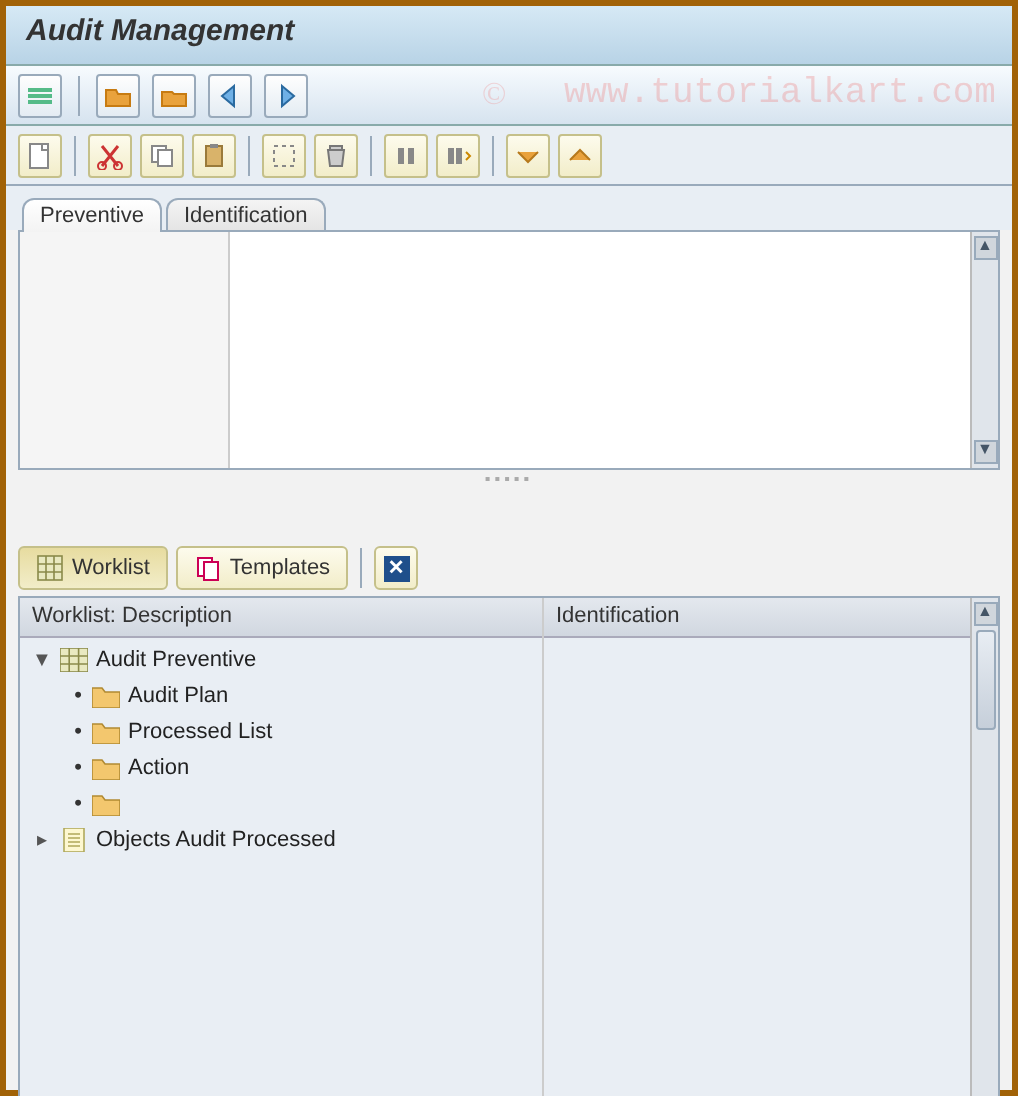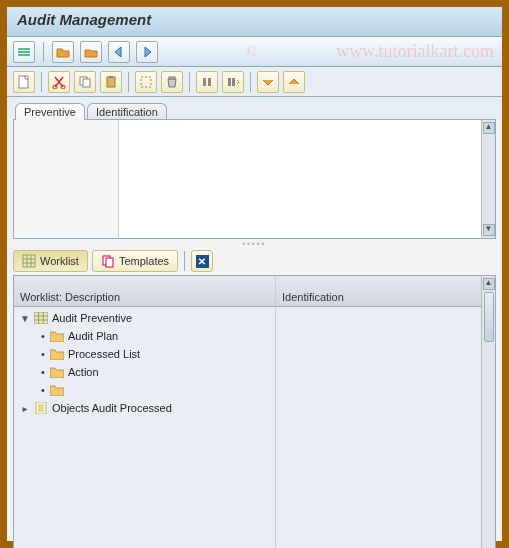--- a/index.html
+++ b/index.html
@@ -1,58 +1,58 @@
 <!DOCTYPE html>
 <html><head>
 <meta charset="utf-8">
 <style>
   * { box-sizing: border-box; font-family: Arial, Helvetica, sans-serif; }
   body { margin:0; padding:0; background:#fff; width:509px; height:548px; overflow:hidden; position:relative;}
-  .frame { width:509px; height:548px; border:7px solid #a16207; position:relative; background:#f2f2f2;}
+  .frame { width:509px; height:548px; border:3px solid #a16207; position:relative; background:#f2f2f2;}
   .titlebar { height:30px; background:linear-gradient(#d6e9f5,#b8d3e6); border-bottom:1px solid #8aa; padding:4px 10px; font-size:15px; font-weight:bold; font-style:italic; color:#333;}
   .menubar { height:30px; background:linear-gradient(#f7fbfe,#d6e3ef); border-bottom:1px solid #8aa; display:flex; align-items:center; padding:0 6px; gap:6px;}
   .vsep { width:1px; height:20px; background:#9ab; margin:0 2px;}
   .tbtn { width:22px; height:22px; border:1px solid #9ab; border-radius:2px; background:linear-gradient(#fefefe,#e4ecf3); display:flex; align-items:center; justify-content:center; font-size:12px; color:#335; cursor:pointer;}
   .tbtn.orange svg{ fill:#e9a23c; stroke:#c77b12;}
   .tbtn.blue svg{ fill:#6fb0e6; stroke:#2a6aa0;}
   .edittoolbar{ height:30px; background:#e8eef4; border-bottom:1px solid #9ab; display:flex; align-items:center; padding:0 6px; gap:4px;}
   .etbtn{ width:22px; height:22px; border:1px solid #c5c08a; background:linear-gradient(#fdfbed,#f2edc9); border-radius:2px; display:flex; align-items:center; justify-content:center; cursor:pointer;}
   .etbtn svg{ width:14px; height:14px;}
   .tabstrip{ height:22px; display:flex; align-items:flex-end; background:#e8eef4; padding-left:8px; border-bottom:0;}
   .tab{ padding:2px 8px; font-size:11px; color:#333; background:linear-gradient(#f4f4f4,#e4e4e4); border:1px solid #9ab; border-bottom:none; border-top-left-radius:6px; border-top-right-radius:6px; margin-right:2px; position:relative; top:1px; cursor:pointer;}
   .tab.active{ background:linear-gradient(#fff,#f3f3f3); z-index:2;}
   .pane1{ height:120px; border:1px solid #9ab; margin:0 6px; background:#f5f5f5; display:flex; position:relative;}
   .pane1 .col1{ width:104px; border-right:0;}
   .pane1 .col2{ flex:1; background:#fff; border-left:1px solid #ccc;}
   .pane1 .vscroll{ width:14px; background:#e0e5eb; border-left:1px solid #bbb; display:flex; flex-direction:column; justify-content:space-between; align-items:center; padding:2px 0;}
   .scrbtn{ width:12px; height:12px; background:#d0d6dc; border:1px solid #9ab; font-size:8px; line-height:8px; text-align:center; color:#456; cursor:pointer;}
   .splitter{height:8px; display:flex; align-items:center; justify-content:center; color:#aaa; font-size:8px; letter-spacing:2px; cursor:row-resize;}
-  .belowrow{ height:28px; display:flex; align-items:center; gap:4px; padding:0 6px;}
+  .belowrow{ height:28px; display:flex; align-items:center; gap:4px; padding:0 6px;margin-top:27px;}
   .pillbtn{ height:22px; padding:0 8px; border:1px solid #c5c08a; background:linear-gradient(#fdfbed,#f2edc9); border-radius:3px; display:flex; align-items:center; gap:4px; font-size:11px; color:#333; cursor:pointer;}
   .pillbtn.pressed{ background:linear-gradient(#e7dca0,#f2edc9);}
   .iconbox{width:14px;height:14px;display:flex;align-items:center;justify-content:center;}
   .closebtn{ width:22px; height:22px; border:1px solid #c5c08a; background:linear-gradient(#fdfbed,#f2edc9); border-radius:3px; display:flex; align-items:center; justify-content:center; cursor:pointer;}
   .closebtn .x{ width:13px; height:13px; background:#1f4f8b; color:#fff; font-size:10px; font-weight:bold; text-align:center; line-height:13px;}
   .pane2{ flex:1; margin:0 6px 6px 6px; border:1px solid #9ab; background:#e9eef4; display:flex; position:relative; height:280px;}
   .tree{ width:262px; background:#e9eef4; border-right:1px solid #ccc;}
   .idcol{ flex:1; background:#e9eef4;}
-  .hdr{ height:20px; background:linear-gradient(#e4e8ee,#d1d7e0); border-bottom:1px solid #aab; font-size:11px; color:#333; padding:15px 6px;}
+  .hdr{ height:20px; background:linear-gradient(#e4e8ee,#d1d7e0); border-bottom:1px solid #aab; font-size:11px; color:#333; padding:3px 6px;}
   .treebody{ padding:2px 4px; font-size:11px; color:#222;}
   .row{ display:flex; align-items:center; height:18px; gap:4px; white-space:nowrap;}
   .indent1{ padding-left:2px;}
   .indent2{ padding-left:22px;}
   .exp{ width:10px; text-align:center; color:#555; font-size:10px; cursor:pointer;}
   .bullet{ width:6px; text-align:center; color:#333;}
   .ficon{ width:14px; height:12px;}
   .folder svg{fill:#f3c76e; stroke:#b18a32; stroke-width:0.8;}
   .sheet svg{fill:#fdf7d0; stroke:#b0a85a; stroke-width:0.8;}
   .grid svg{fill:#e9e9c0; stroke:#8a8a4a; stroke-width:0.8;}
   .pane2 .vscroll{ width:14px; background:#e0e5eb; border-left:1px solid #bbb; display:flex; flex-direction:column; align-items:center; padding:2px 0;}
   .vscroll .thumb{ width:10px; flex:0 0 50px; background:linear-gradient(#e8edf3,#c6cfda); border:1px solid #9ab; border-radius:2px; margin-top:2px;}
-  .watermark{position:absolute; top:34px; right:8px; color:#e88; opacity:.35; font-size:18px; font-family:Liberation Serif, serif; pointer-events:none; white-space:nowrap;}
+  .watermark{position:absolute; top:34px; right:8px; color:#e88; opacity:.35; font-size:18px; font-family:Liberation Mono, monospace; pointer-events:none; white-space:nowrap;}
   .wm-c{position:absolute; top:36px; left:238px; color:#e88; opacity:.3; font-size:16px; font-family:Georgia,serif; pointer-events:none;}
 </style>
 </head>
 <body>
 
 <div class="frame">
 
   <div class="titlebar">
     <span>Audit Management</span>
   </div>

